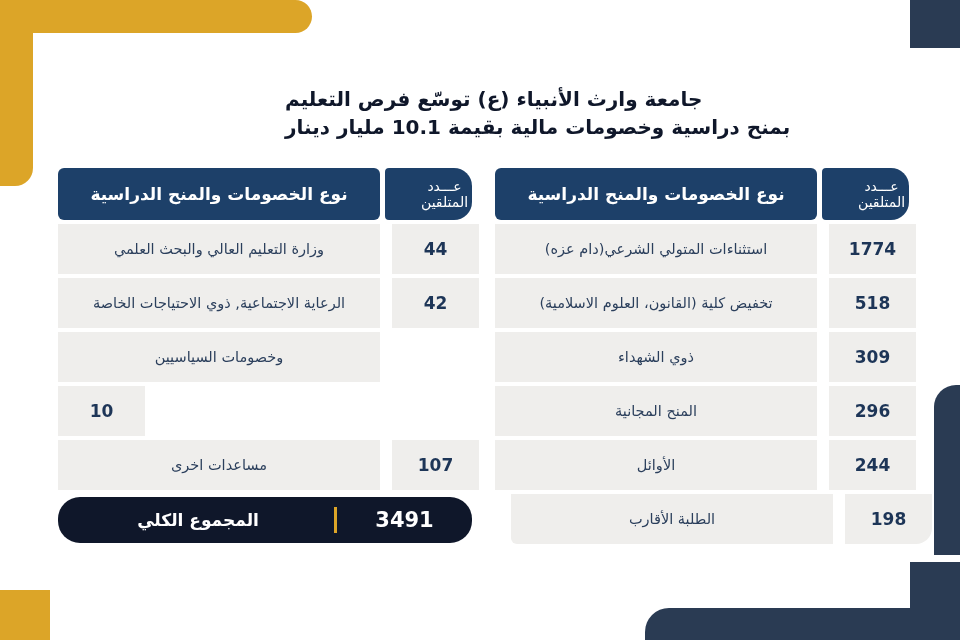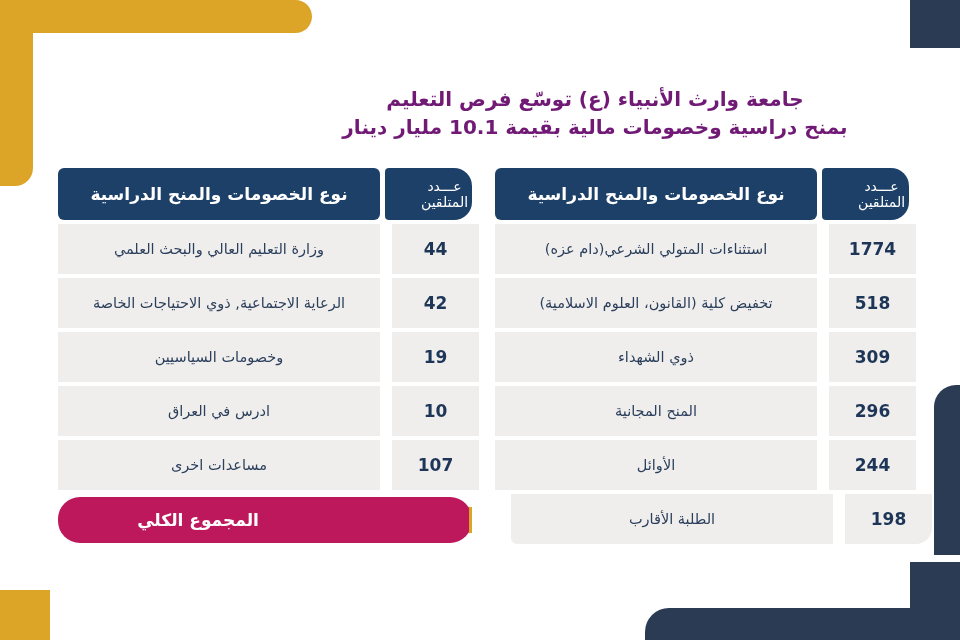--- a/index.html
+++ b/index.html
@@ -20,21 +20,21 @@
   .deco-tr{right:0;top:0;width:50px;height:48px;background:#2a3b53;}
   .deco-r-mid{right:0;top:385px;width:26px;height:170px;background:#2a3b53;
               border-top-left-radius:22px;}
   .deco-br-h{left:645px;bottom:0;width:315px;height:32px;background:#2a3b53;
              border-top-left-radius:24px;}
   .deco-br-v{right:0;bottom:0;width:50px;height:78px;background:#2a3b53;}
   .deco-bl{left:0;bottom:0;width:50px;height:50px;background:#dca528;}
 
   
   .title-block{position:absolute;right:55px;top:86px;width:620px;
-               text-align:center;color:#701a75;}
+               text-align:left;color:#0f172a;}
   .title-line{font-size:20px;font-weight:bold;line-height:1.38;
               letter-spacing:0px;white-space:nowrap;}
 
   
   .table{position:absolute;top:168px;width:414px;}
   .table-left{left:58px;}
   .table-right{left:495px;}
 
   .thead{display:flex;flex-direction:row-reverse;gap:5px;height:52px;}
   .th{background:#1d4069;color:#ffffff;display:flex;align-items:center;
@@ -55,21 +55,21 @@
   .cell-count{flex:0 0 87px;justify-content:center;color:#1d3557;
               font-size:17px;font-weight:bold;}
 
   .table-left .trow:last-of-type .cell-count{border-bottom-right-radius:16px;}
   .table-right .trow:last-of-type .cell-count{border-bottom-right-radius:16px;}
   .table-right .trow:last-of-type .cell-type{border-bottom-left-radius:6px;margin-left:16px;}
 
   
   .total-bar{position:relative;display:flex;flex-direction:row-reverse;
              align-items:center;height:46px;margin-top:7px;width:414px;
-             background:#be185d;border-radius:22px;box-sizing:border-box;justify-content:space-between;}
+             background:#0f172a;border-radius:22px;box-sizing:border-box;}
   .total-label{flex:0 0 272px;color:#ffffff;font-size:17px;font-weight:bold;
                text-align:center;padding-left:4px;}
   .total-divider{width:3px;height:26px;background:#dca528;flex:0 0 3px;}
   .total-value{flex:1;color:#ffffff;font-size:21px;font-weight:bold;
                text-align:center;}
 </style>
 </head>
 <body>
 
 <div id="canvas">
@@ -138,30 +138,29 @@
     <div class="trow">
       <div class="cell cell-type">وزارة التعليم العالي والبحث العلمي</div>
       <div class="cell cell-count">44</div>
     </div>
     <div class="trow">
       <div class="cell cell-type">الرعاية الاجتماعية, ذوي الاحتياجات الخاصة</div>
       <div class="cell cell-count">42</div>
     </div>
     <div class="trow">
       <div class="cell cell-type">وخصومات السياسيين</div>
-      <div class="cell cell-count">19</div>
     </div>
     <div class="trow">
-      <div class="cell cell-type">ادرس في العراق</div>
       <div class="cell cell-count">10</div>
     </div>
     <div class="trow">
       <div class="cell cell-type">مساعدات اخرى</div>
       <div class="cell cell-count">107</div>
     </div>
 
     <div class="total-bar">
       <div class="total-label">المجموع الكلي</div>
       <div class="total-divider"></div>
+      <div class="total-value">3491</div>
     </div>
   </div>
 
 </div>
 
 </body></html>

